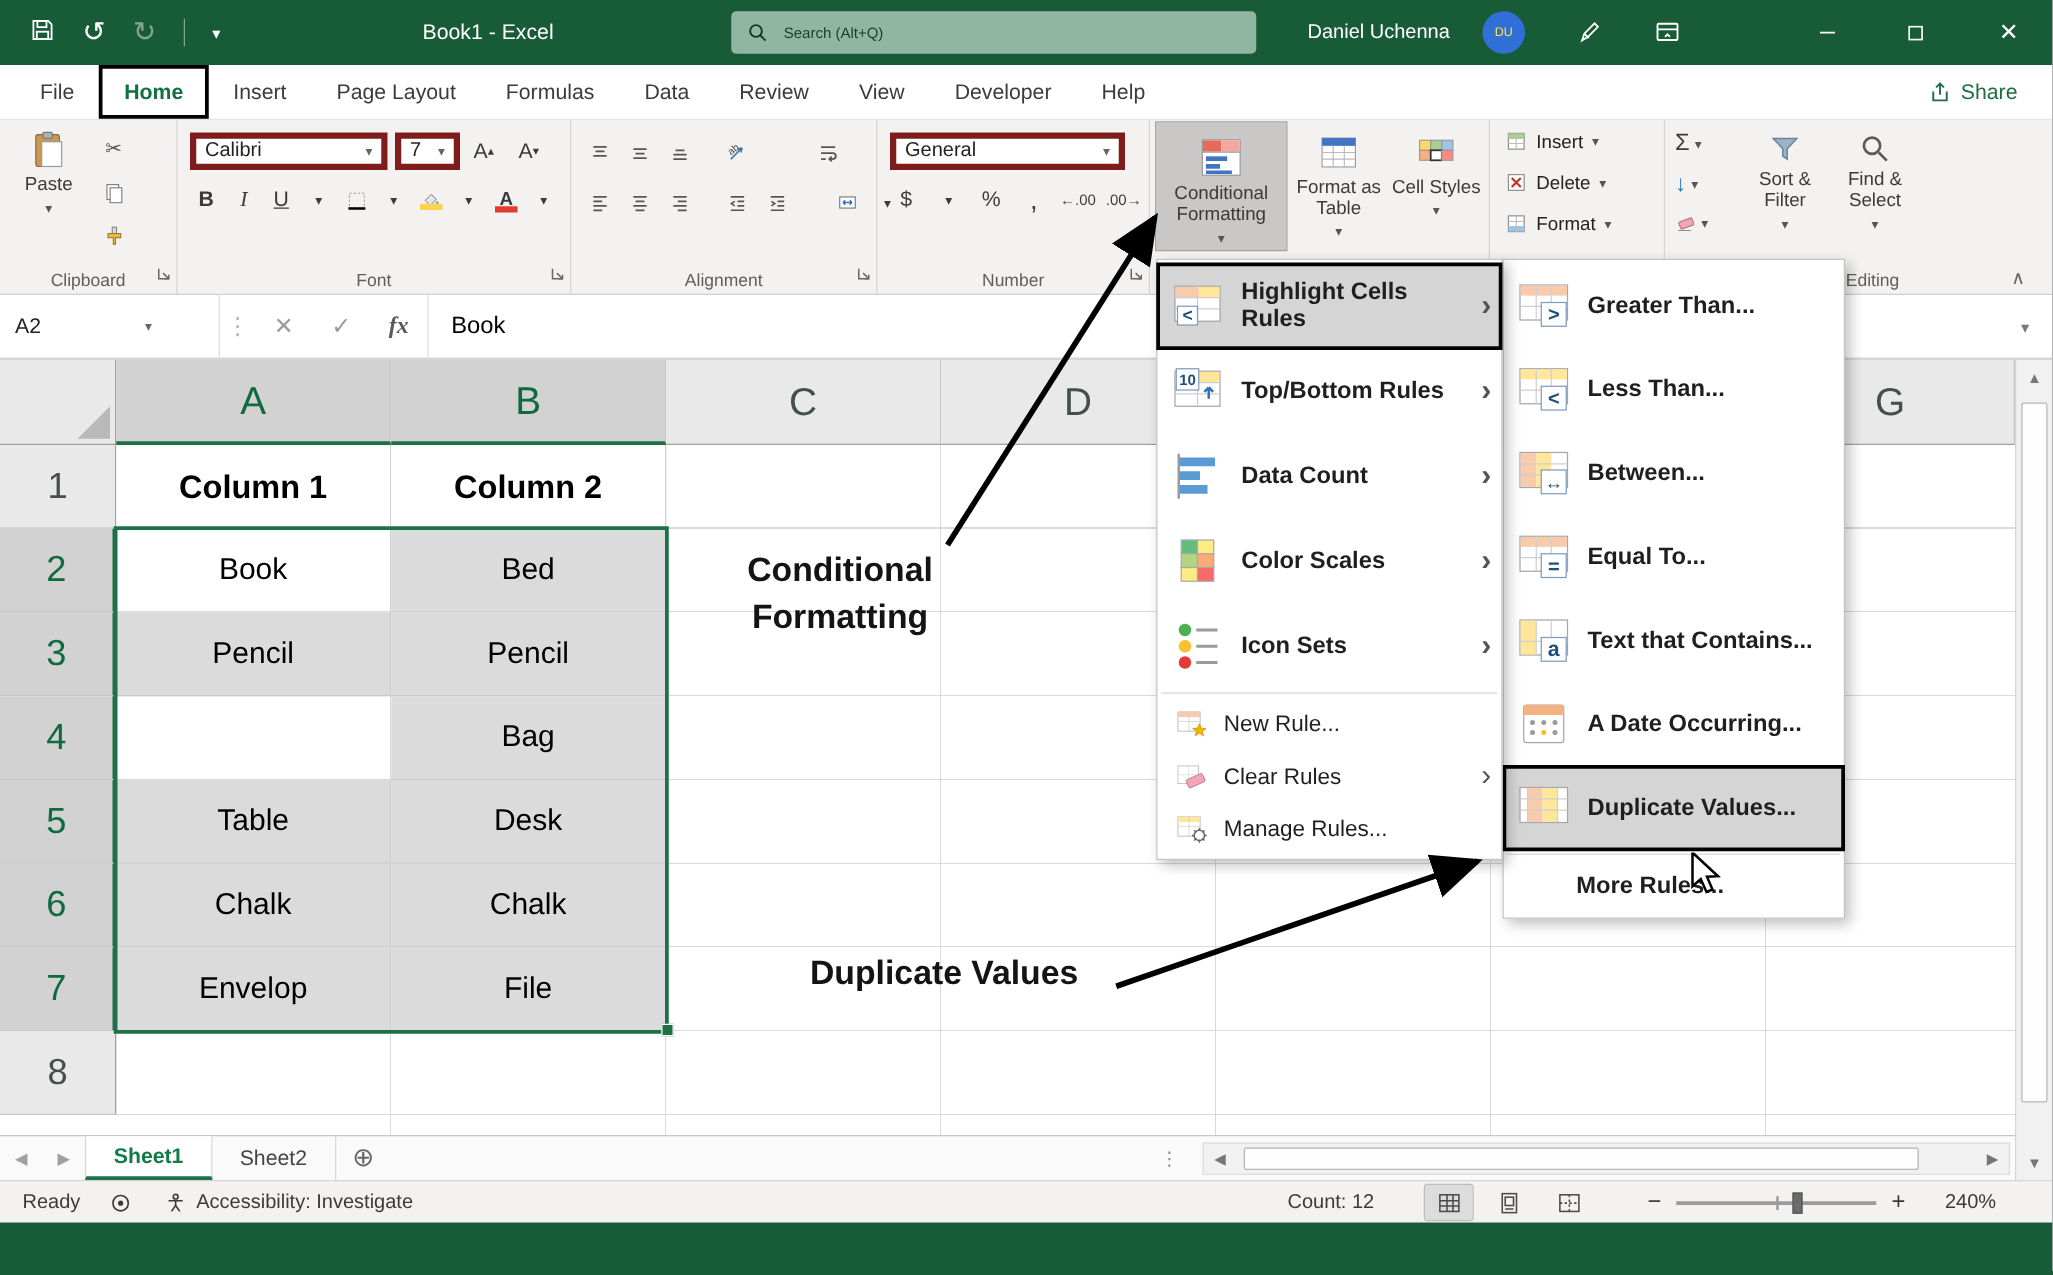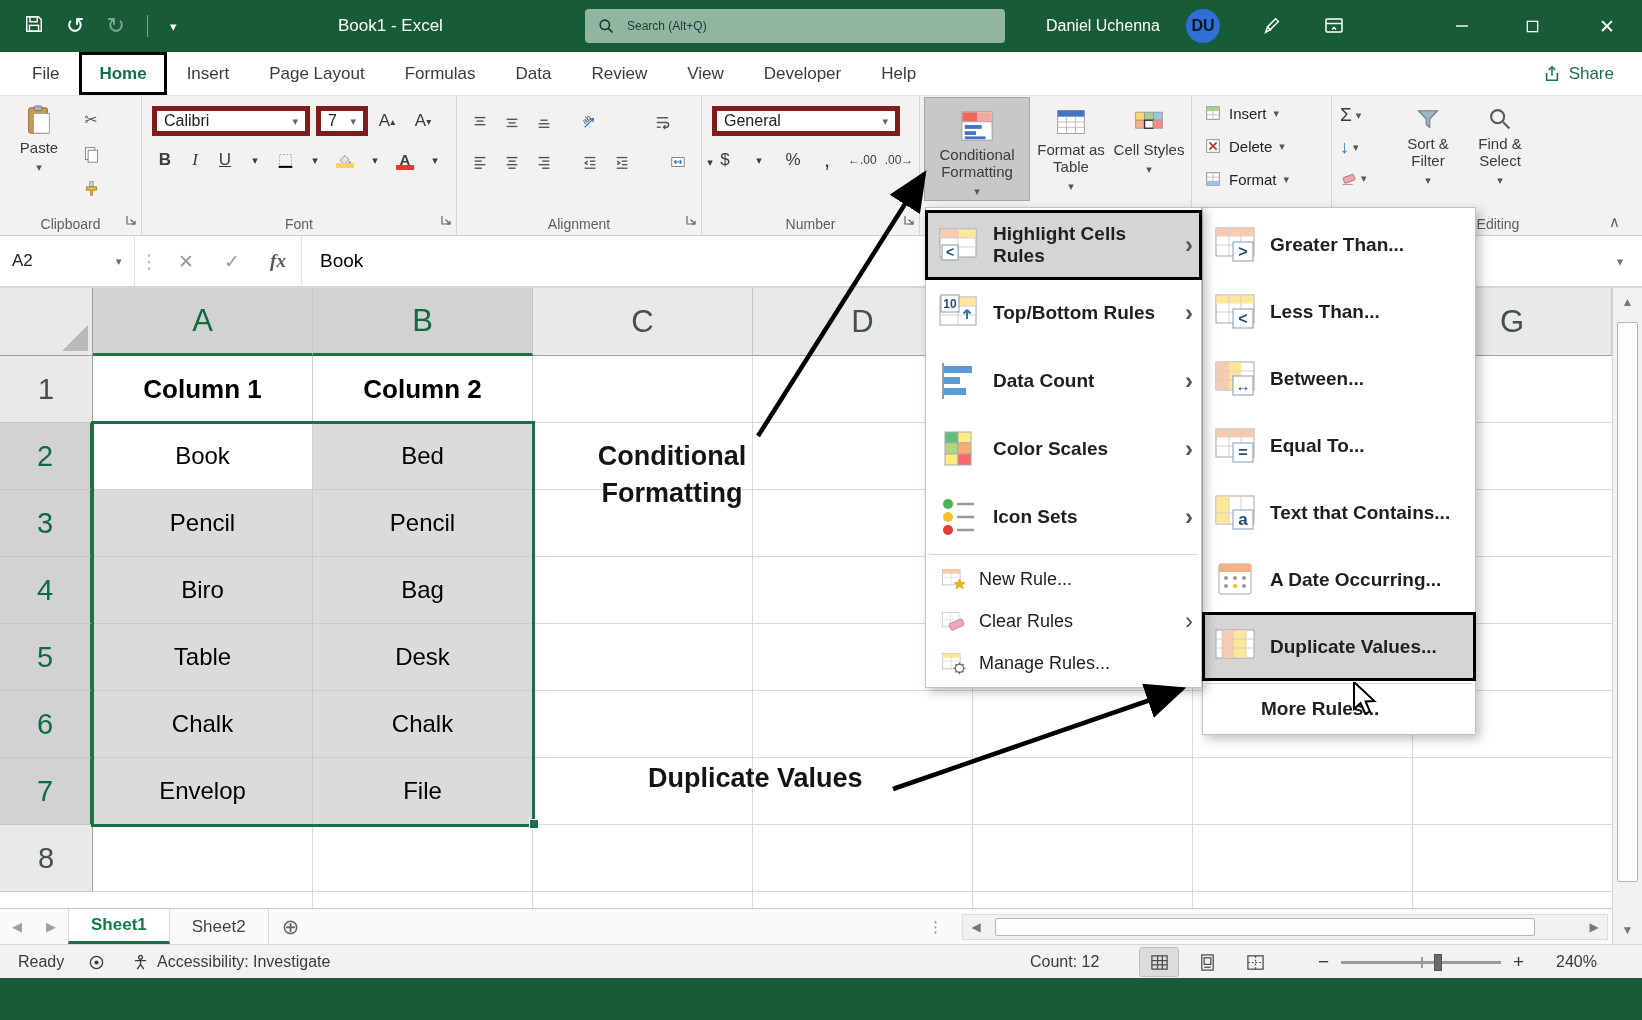--- a/index.html
+++ b/index.html
@@ -13,22 +13,22 @@
   .qat .glyph{font-size:22px;color:#fff;cursor:default;}
   .qat .dim{opacity:.45;}
   .qat-sep{width:1px;height:22px;background:rgba(255,255,255,.45);}
   .win-title{position:absolute;left:338px;top:0;height:52px;display:flex;align-items:center;font-size:17px;color:#fff;}
   .searchbox{position:absolute;left:585px;top:9px;width:420px;height:34px;background:#90b6a1;border-radius:4px;
              display:flex;align-items:center;gap:10px;padding:0 13px;color:#14342a;}
   .searchbox input{border:none;background:transparent;outline:none;font-size:12px;color:#14342a;width:330px;
                    font-family:"Liberation Sans",sans-serif;}
   .searchbox input::placeholder{color:#1b3c2f;opacity:1;}
   .tb-user{position:absolute;left:1046px;top:0;height:52px;display:flex;align-items:center;font-size:16px;color:#fff;}
-  .avatar{position:absolute;left:1186px;top:9px;width:34px;height:34px;border-radius:50%;background:#2f6fd6;color:#0f172a;
-          display:flex;align-items:center;justify-content:center;font-size:16px;font-weight:700;}
+  .avatar{position:absolute;left:1186px;top:9px;width:34px;height:34px;border-radius:50%;background:#2f6fd6;color:#fde047;
+          display:flex;align-items:center;justify-content:center;font-size:10px;font-weight:400;}
   .tb-icon{position:absolute;top:0;height:52px;width:44px;display:flex;align-items:center;justify-content:center;}
   .caption-btn{position:absolute;top:0;height:52px;width:64px;display:flex;align-items:center;justify-content:center;}
 
   
   .menubar{position:absolute;left:0;top:52px;width:1642px;height:44px;background:#fff;display:flex;align-items:stretch;
            padding-left:12px;border-bottom:1px solid #e6e6e6;}
   .rtab{display:flex;align-items:center;padding:0 20px;font-size:17px;color:#3b3b3b;cursor:default;}
   .rtab.active{color:#0f7040;font-weight:700;outline:3px solid #000;outline-offset:-3px;}
   .share{position:absolute;right:28px;top:52px;height:44px;display:flex;align-items:center;gap:8px;font-size:17px;color:#1e6e44;}
 
@@ -42,21 +42,21 @@
   .bigbtn .caret{font-size:11px;color:#555;}
   .smallbtn{display:inline-flex;align-items:center;justify-content:center;height:28px;min-width:26px;color:#3b3b3b;font-size:17px;}
   .combo{background:#fff;border:5px solid #7f1d1d;display:flex;align-items:center;justify-content:space-between;
          padding:0 7px;font-size:16px;height:30px;color:#222;}
   .combo .caret{font-size:11px;color:#666;}
   .pressed{background:#c9c8c6;outline:1px solid #a6a4a2;}
   .colorbar{height:5px;width:18px;margin-top:-3px;}
 
   
   .fbar{position:absolute;left:0;top:236px;width:1642px;height:52px;background:#fff;border-bottom:2px solid #d8d6d4;display:flex;}
-  .namebox{width:135px;border-right:1px solid #e1dfdd;display:flex;align-items:center;padding:0 10px;gap:6px;}
+  .namebox{width:176px;border-right:1px solid #e1dfdd;display:flex;align-items:center;padding:0 10px;gap:6px;}
   .namebox input{border:none;outline:none;width:100px;font-size:17px;font-family:"Liberation Sans",sans-serif;color:#222;}
   .fbtn{width:46px;display:flex;align-items:center;justify-content:center;font-size:19px;color:#9b9b9b;}
   .fx{color:#5a5a5a;font-style:italic;font-family:"Liberation Serif",serif;font-weight:700;}
   .fvalue{flex:1;border-left:1px solid #e1dfdd;display:flex;align-items:center;padding-left:16px;}
   .fvalue input{border:none;outline:none;font-size:19px;width:900px;font-family:"Liberation Sans",sans-serif;color:#000;}
   .fexpand{width:44px;display:flex;align-items:center;justify-content:center;color:#777;font-size:13px;}
 
   
   .sheet{position:absolute;left:0;top:288px;width:1612px;height:620px;background:#fff;overflow:hidden;}
   .gridlines{position:absolute;left:93px;top:68px;right:0;bottom:0;
@@ -568,21 +568,20 @@
     <div class="rowhead sel" style="top:470px">7</div>
     <div class="rowhead" style="top:537px">8</div>
 
     <div class="cell hdr" style="left:93px;top:68px">Column 1</div>
     <div class="cell hdr" style="left:313px;top:68px">Column 2</div>
 
     <div class="cell" style="left:93px;top:135px">Book</div>
     <div class="cell sel" style="left:313px;top:135px">Bed</div>
     <div class="cell sel" style="left:93px;top:202px">Pencil</div>
     <div class="cell sel" style="left:313px;top:202px">Pencil</div>
-    <div class="cell sel" style="left:93px;top:269px">Biro</div>
     <div class="cell sel" style="left:313px;top:269px">Bag</div>
     <div class="cell sel" style="left:93px;top:336px">Table</div>
     <div class="cell sel" style="left:313px;top:336px">Desk</div>
     <div class="cell sel" style="left:93px;top:403px">Chalk</div>
     <div class="cell sel" style="left:313px;top:403px">Chalk</div>
     <div class="cell sel" style="left:93px;top:470px">Envelop</div>
     <div class="cell sel" style="left:313px;top:470px">File</div>
 
     <div class="selbox"></div>
     <div class="fillhandle"></div>

